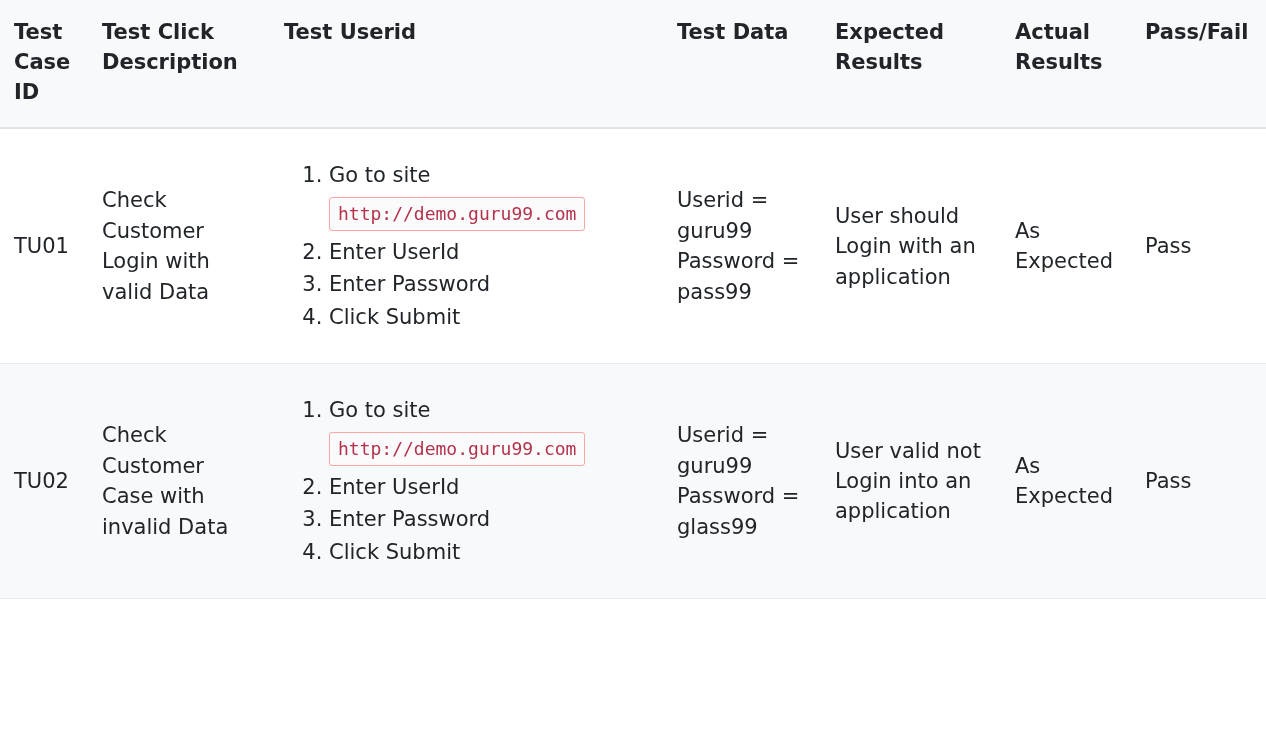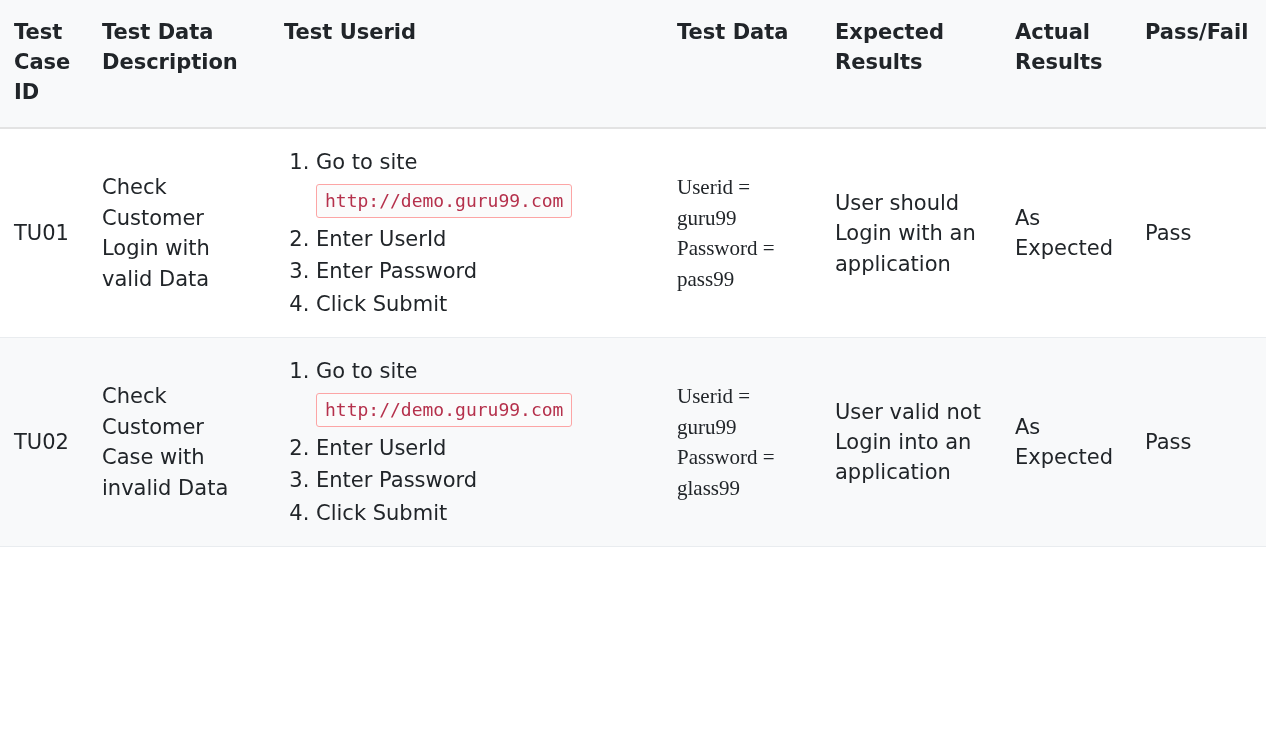--- a/index.html
+++ b/index.html
@@ -47,21 +47,21 @@
   }
   col.c-id      { width: 88px; }
   col.c-desc    { width: 182px; }
   col.c-steps   { width: 393px; }
   col.c-data    { width: 158px; }
   col.c-exp     { width: 180px; }
   col.c-act     { width: 130px; }
   col.c-pf      { width: 135px; }
 
   ol.steps {
-    margin: 4px;
+    margin: 17px;
     padding: 0 0 0 28px;
     list-style-position: outside;
   }
   ol.steps > li {
     margin: 0 0 2px 0;
     padding: 0;
     font-size: 21px;
     line-height: 1.45;
   }
   code.url {
@@ -72,41 +72,40 @@
     font-family: "DejaVu Sans Mono", monospace;
     font-size: 18px;
     color: #b5314c;
     background: #fbfbfb;
     border: 1px solid #fca5a5;
     border-radius: 3px;
     white-space: nowrap;
   }
   .cell-lines span {
     display: block;
-    font-family: Liberation Serif, serif;
   }
 </style>
 </head>
 <body>
 
 <div class="table-wrap">
   <table class="testcase-table">
     <colgroup>
       <col class="c-id">
       <col class="c-desc">
       <col class="c-steps">
       <col class="c-data">
       <col class="c-exp">
       <col class="c-act">
       <col class="c-pf">
     </colgroup>
     <thead>
       <tr>
         <th>Test Case ID</th>
-        <th>Test Data Description</th>
+        <th>Test Click Description</th>
         <th>Test Userid</th>
         <th>Test Data</th>
         <th>Expected Results</th>
         <th>Actual Results</th>
         <th>Pass/Fail</th>
       </tr>
     </thead>
     <tbody>
 
       <tr class="row-main">

